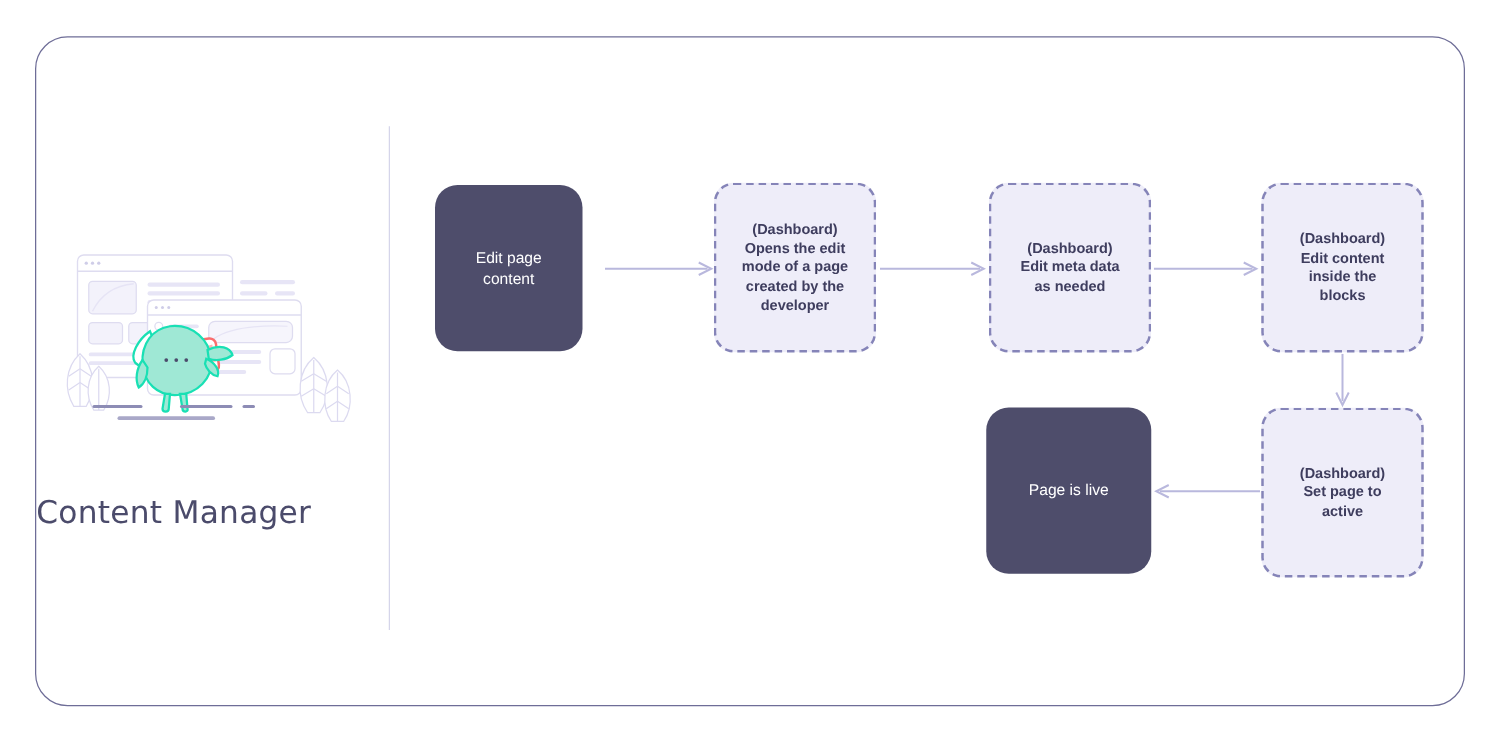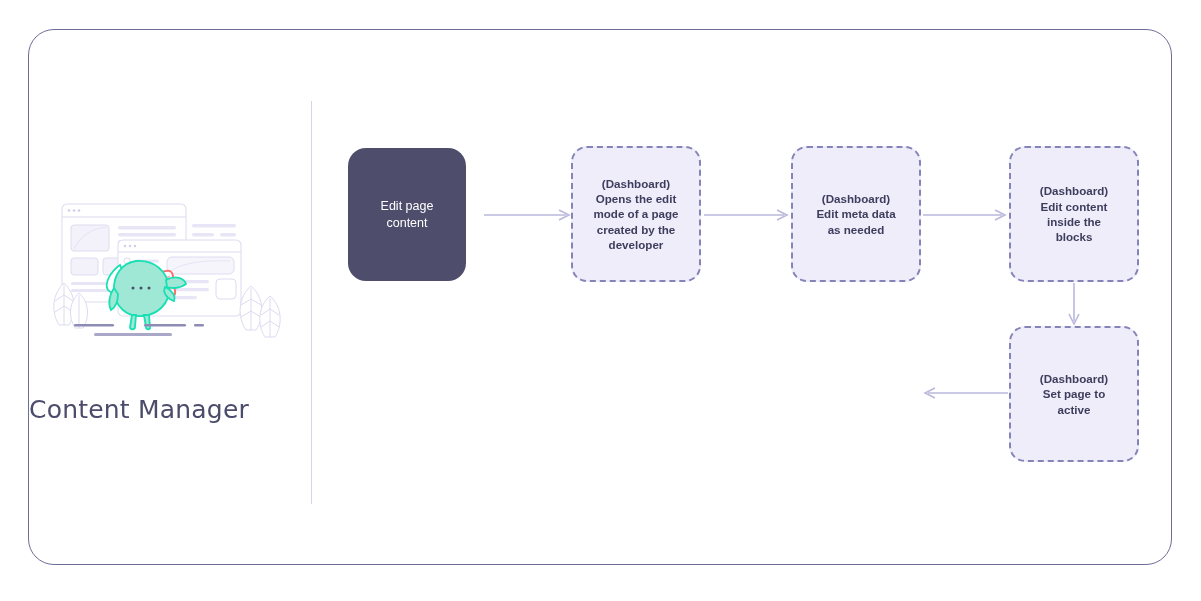--- a/index.html
+++ b/index.html
@@ -235,20 +235,23 @@
     </div>
 
     <div class="node dashed" id="node-edit-content">
       <span class="node-label">(Dashboard)<br>Edit content<br>inside the<br>blocks</span>
     </div>
 
     <div class="node dashed" id="node-set-page-active">
       <span class="node-label">(Dashboard)<br>Set page to<br>active</span>
     </div>
 
+    <div class="node solid" id="node-page-is-live">
+      <span class="node-label">Page is live</span>
+    </div>
 
     <div class="arrow" id="arrow-1">
       <svg width="88" height="16" viewBox="0 0 88 16">
           <path d="M0 8 H 82" stroke="#b9b8dd" stroke-width="1.6" fill="none"></path>
           <path d="M75 3 L 85 8 L 75 13" stroke="#b9b8dd" stroke-width="1.6" fill="none"></path>
         </svg>
     </div>
     <div class="arrow" id="arrow-2">
       <svg width="86" height="16" viewBox="0 0 86 16">
           <path d="M0 8 H 80" stroke="#b9b8dd" stroke-width="1.6" fill="none"></path>

